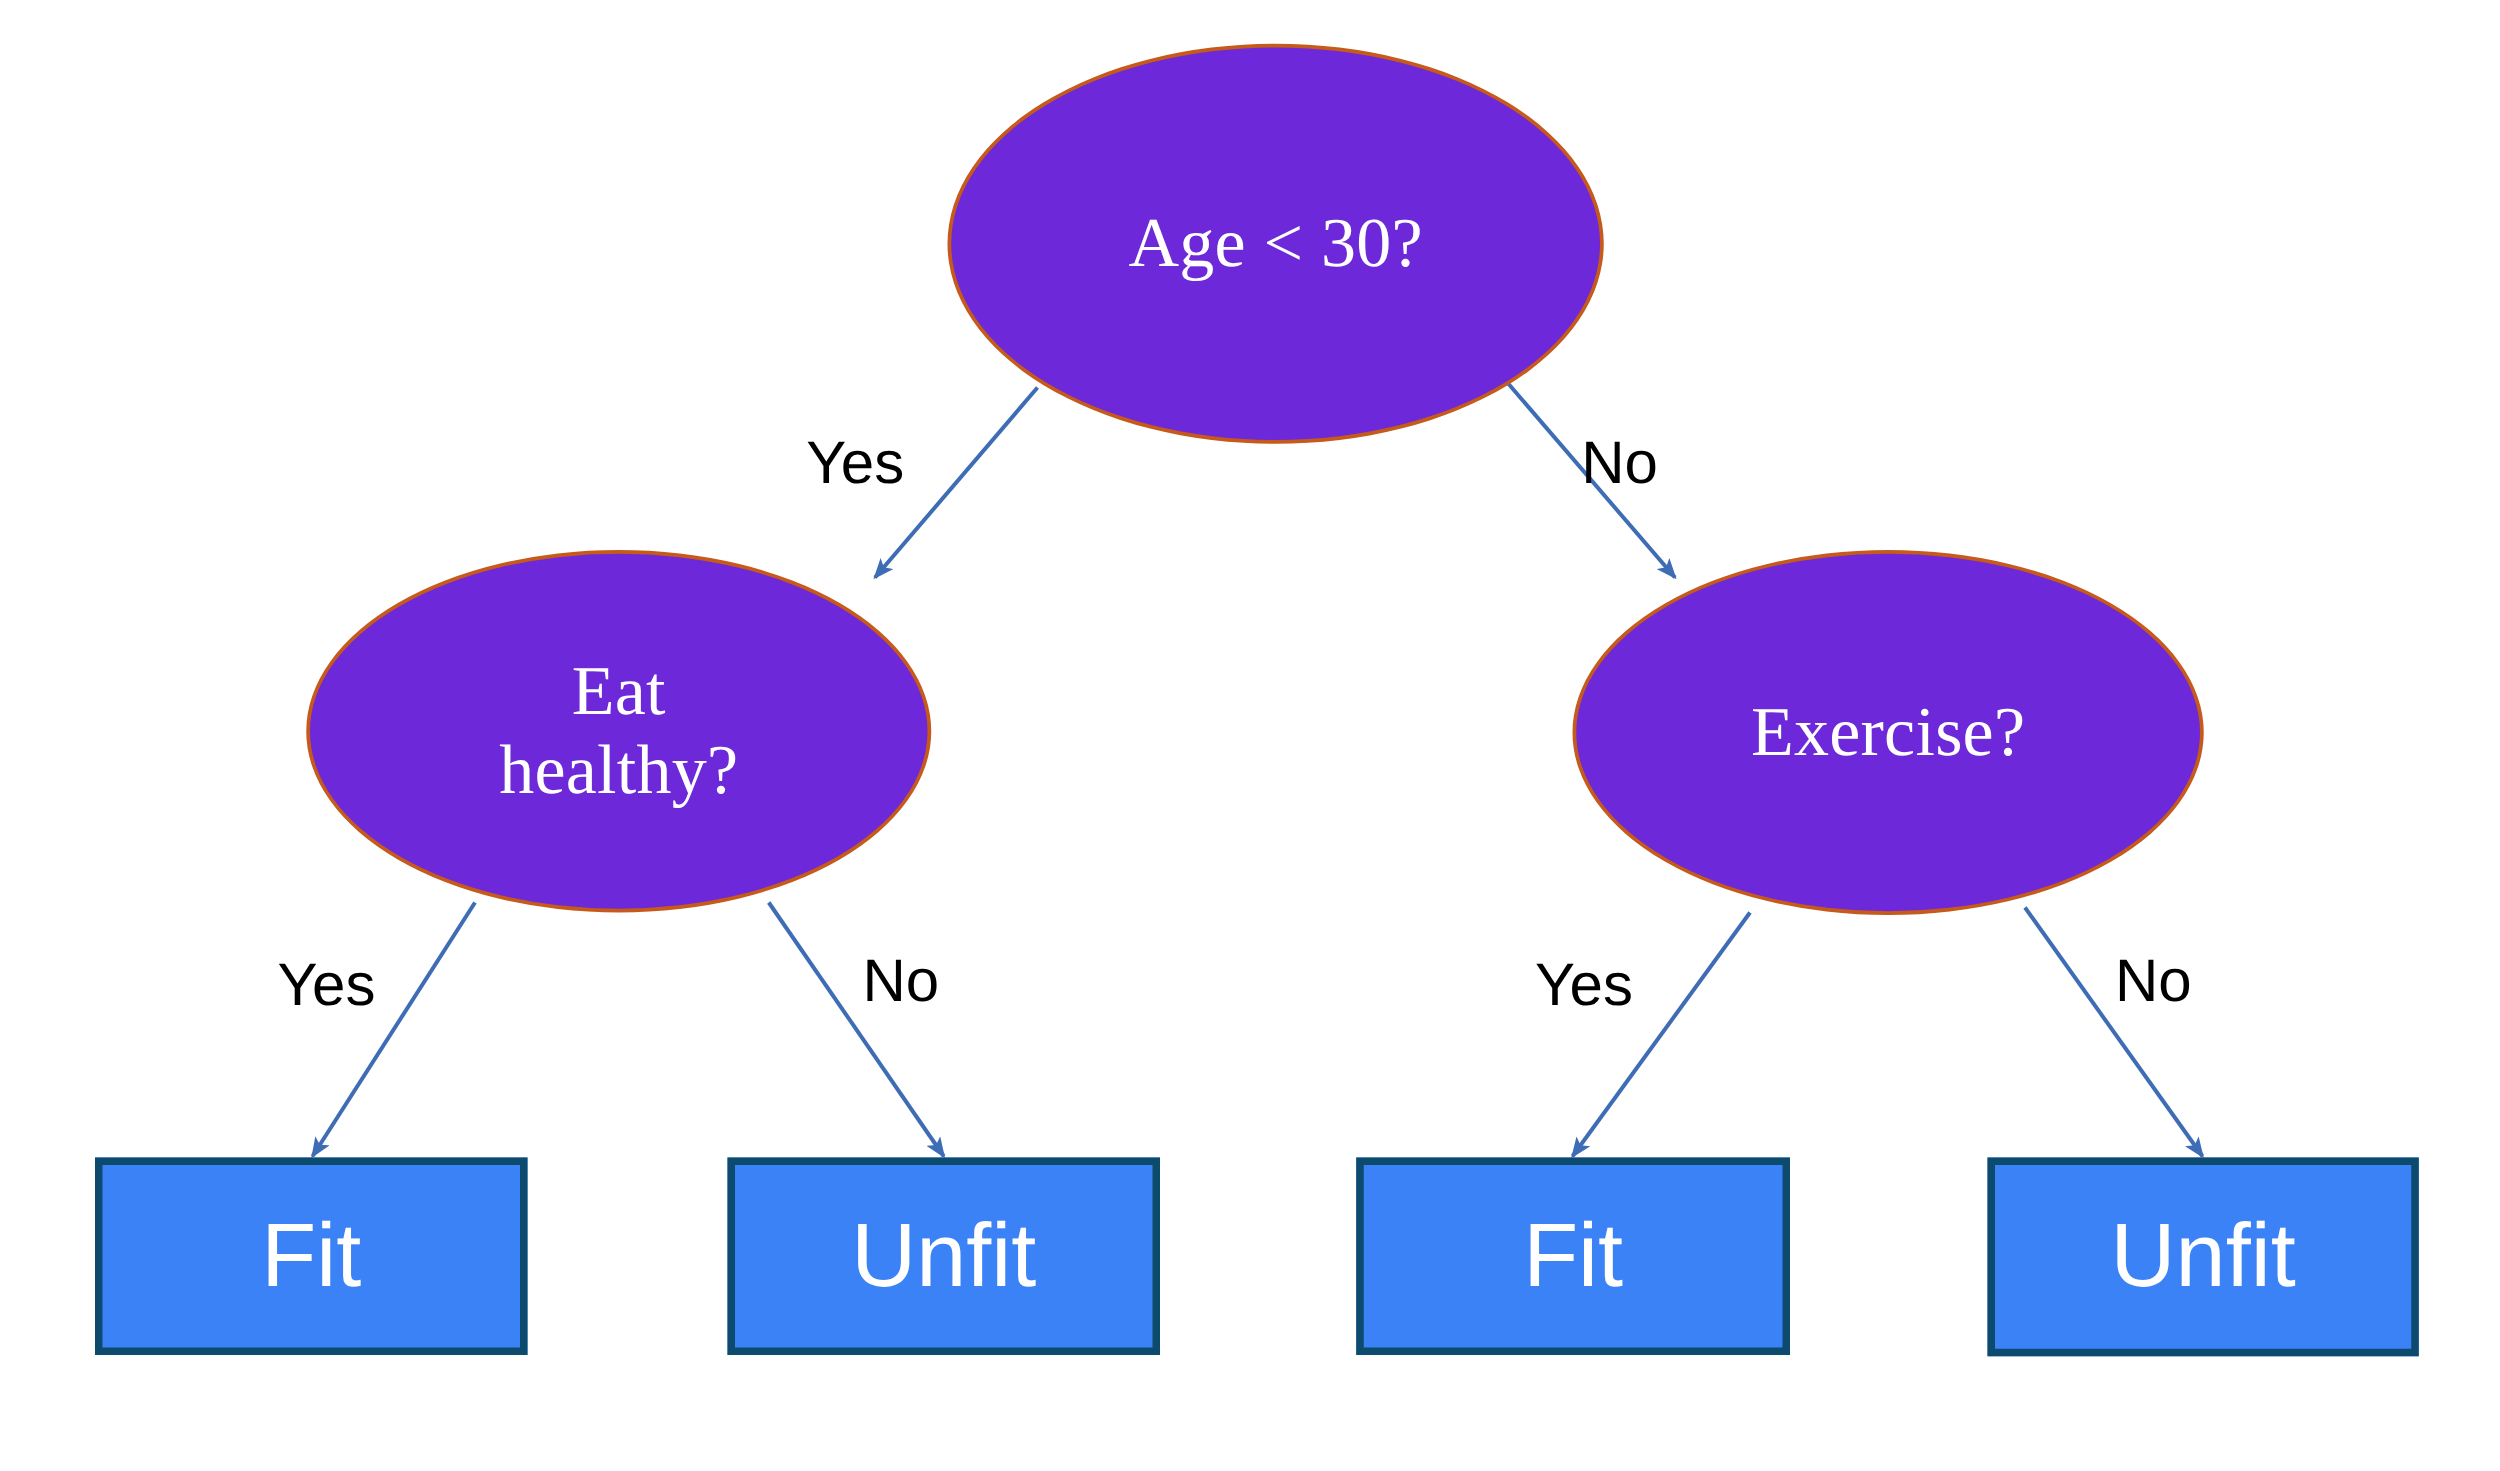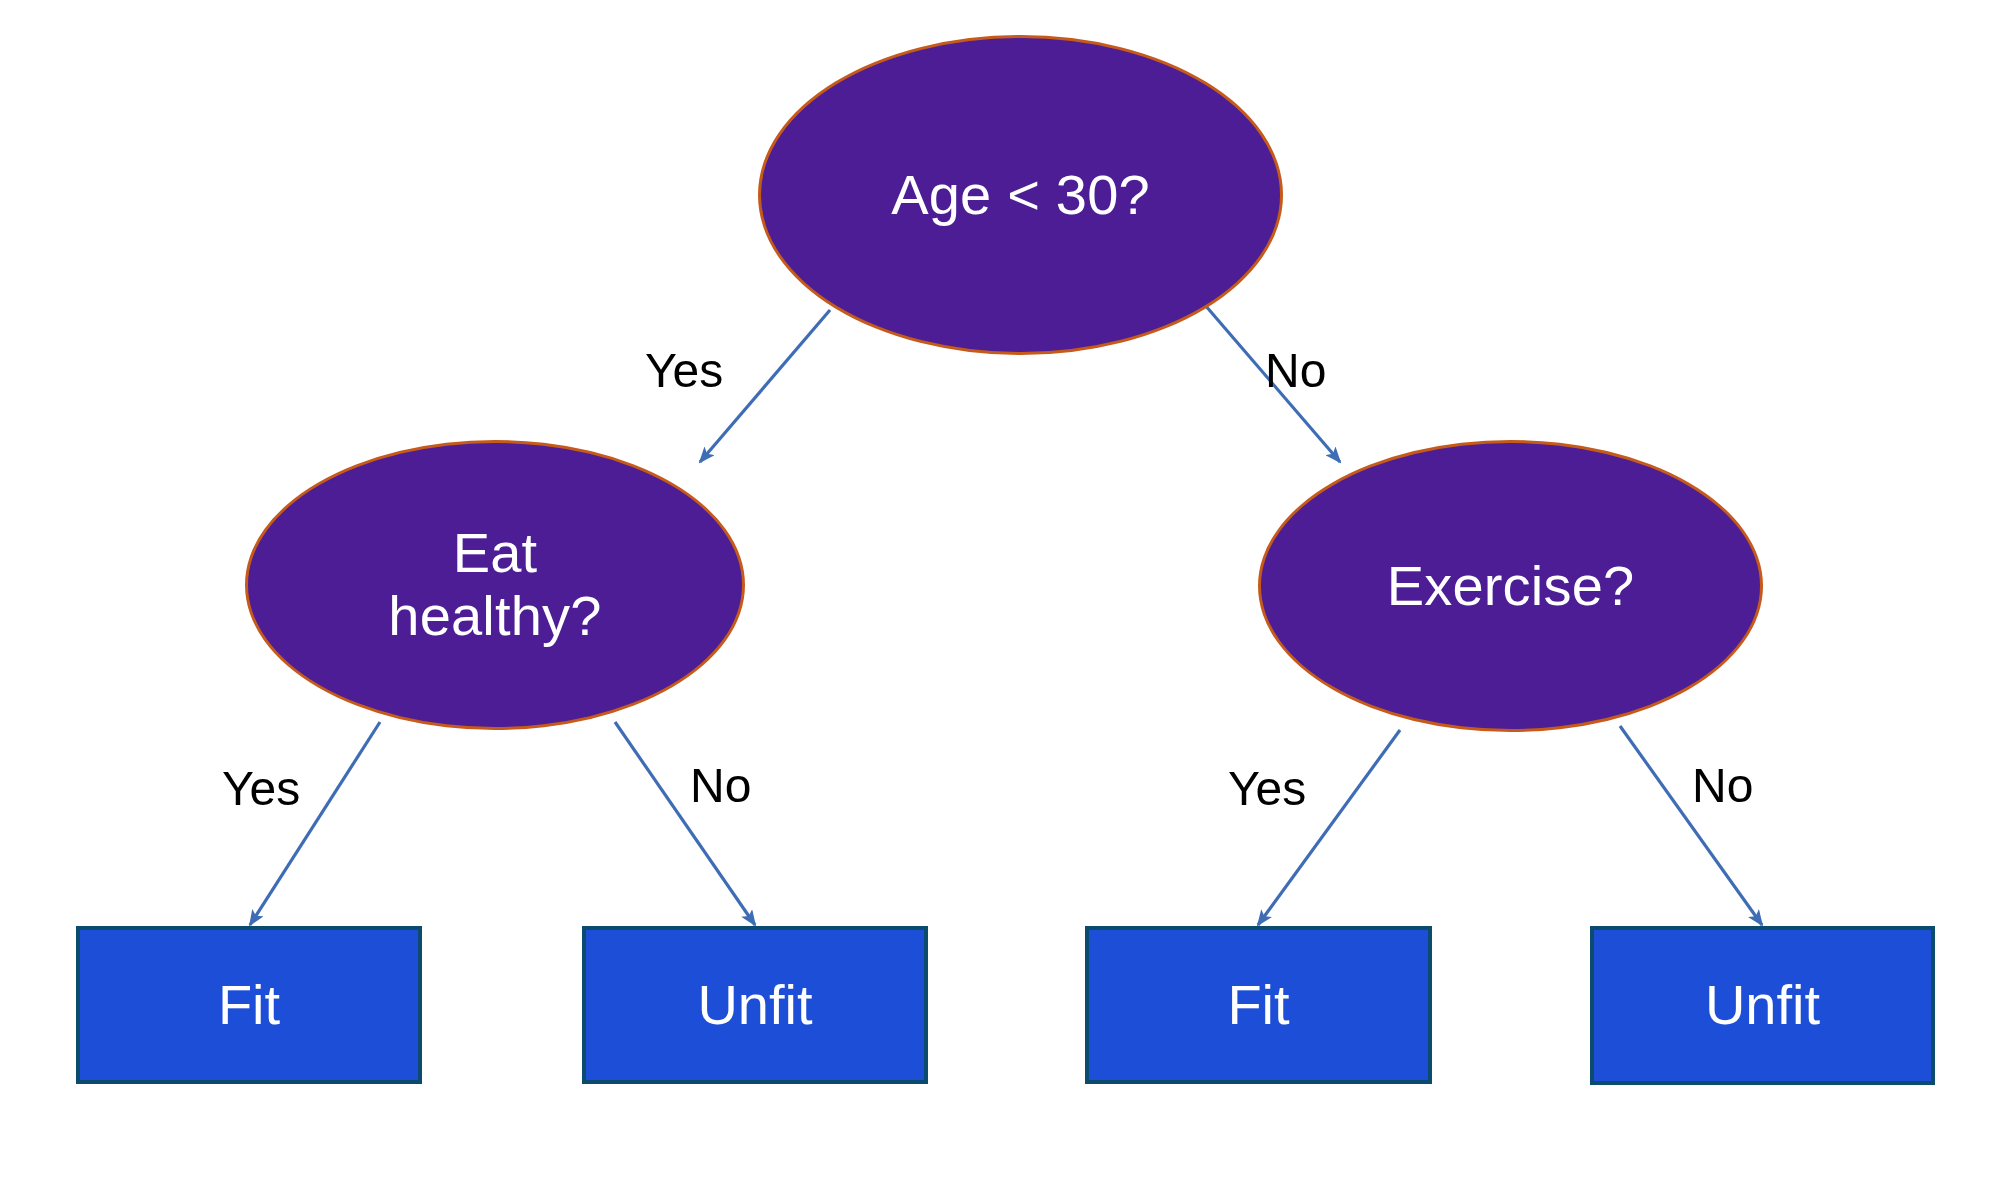--- a/index.html
+++ b/index.html
@@ -31,29 +31,30 @@
     display: flex;
     align-items: center;
     justify-content: center;
     text-align: center;
     color: #ffffff;
     line-height: 1.12;
     white-space: pre-line;
   }
   .node-decision {
     border-radius: 50%;
-    background: #4c1d95;
+    background: #6d28d9;
     border: 3px solid #C55A1B;
     font-size: 56px;
     letter-spacing: 0.2px;
+    font-family: Liberation Serif, serif;
   }
   .node-leaf {
-    background: #1d4ed8;
-    border: 4px solid #0c4a6e;
-    font-size: 56px;
+    background: #3b82f6;
+    border: 6px solid #0c4a6e;
+    font-size: 72px;
   }
   .edge-label {
     position: absolute;
     color: #000000;
     font-size: 48px;
     line-height: 1;
     white-space: nowrap;
   }
 </style>
 </head>

